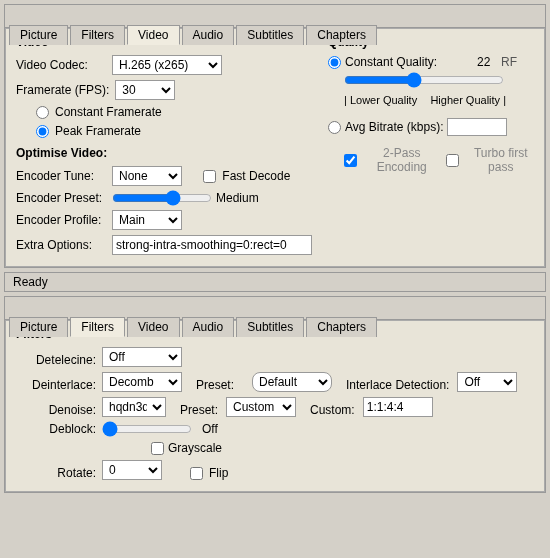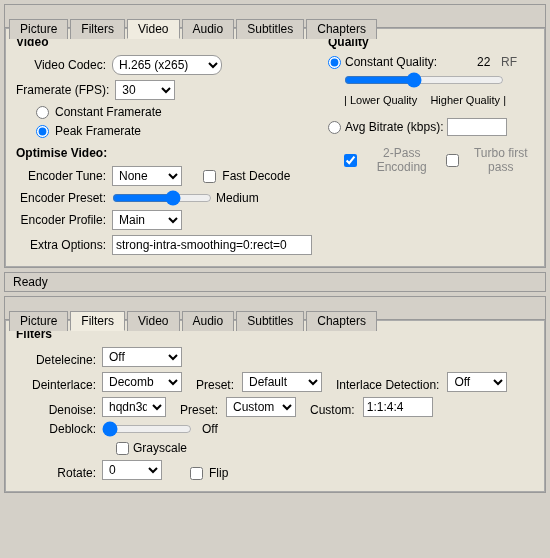--- a/index.html
+++ b/index.html
@@ -27,21 +27,21 @@
 
     .tab {
       padding: 2px 10px;
       border: 1px solid #999;
       border-bottom: none;
       background: #d4d0c8;
       cursor: pointer;
       font-size: 12px;
       margin-right: 2px;
       position: relative;
-      top: 12px;
+      top: 18px;
     }
 
     .tab.active {
       background: #f0ece0;
       border-bottom: 1px solid #f0ece0;
       z-index: 1;
     }
 
     .section-title {
       font-weight: bold;
@@ -50,21 +50,20 @@
 
     .row {
       display: flex;
       align-items: center;
       margin-bottom: 5px;
       gap: 6px;
     }
 
     .label {
       min-width: 90px;
-      text-align: right;
       color: #000;
     }
 
     select {
       font-size: 12px;
       background: #fff;
       border: 1px solid #999;
       padding: 1px 2px;
       height: 20px;
     }
@@ -161,21 +160,21 @@
       margin-bottom: 5px;
       gap: 6px;
     }
 
     .filter-label {
       min-width: 80px;
       text-align: right;
     }
 
     .grayscale-row {
-      margin-left: 53px;
+      margin-left: 88px;
       display: flex;
       align-items: center;
       gap: 4px;
       margin-bottom: 5px;
       padding-left: 47px;
     }
 
     .off-text {
       font-size: 12px;
       color: #000;
@@ -206,21 +205,21 @@
     <div class="tab">Subtitles</div>
     <div class="tab">Chapters</div>
   </div>
   <div class="border-panel">
     <div class="two-col">
 
       <div class="col-left">
         <div class="section-title">Video</div>
         <div class="row">
           <span class="label">Video Codec:</span>
-          <select style="width:110px;border-radius:9px;">
+          <select style="width:110px;">
             <option>H.265 (x265)</option>
           </select>
         </div>
         <div class="row">
           <span class="label">Framerate (FPS):</span>
           <select style="width:60px;">
             <option>30</option>
           </select>
         </div>
         <div class="row indent">
@@ -318,21 +317,21 @@
         <option>Off</option>
       </select>
     </div>
 
     <div class="filter-row">
       <span class="filter-label">Deinterlace:</span>
       <select style="width:80px;">
         <option>Decomb</option>
       </select>
       <span style="margin-left:8px;">Preset:</span>
-      <select style="width:80px; margin-left:2px;">
+      <select style="width:80px; margin-left:12px;border-radius:8px;">
         <option>Default</option>
       </select>
       <span style="margin-left:8px;">Interlace Detection:</span>
       <select style="width:60px; margin-left:2px;">
         <option>Off</option>
       </select>
     </div>
 
     <div class="filter-row">
       <span class="filter-label">Denoise:</span>

